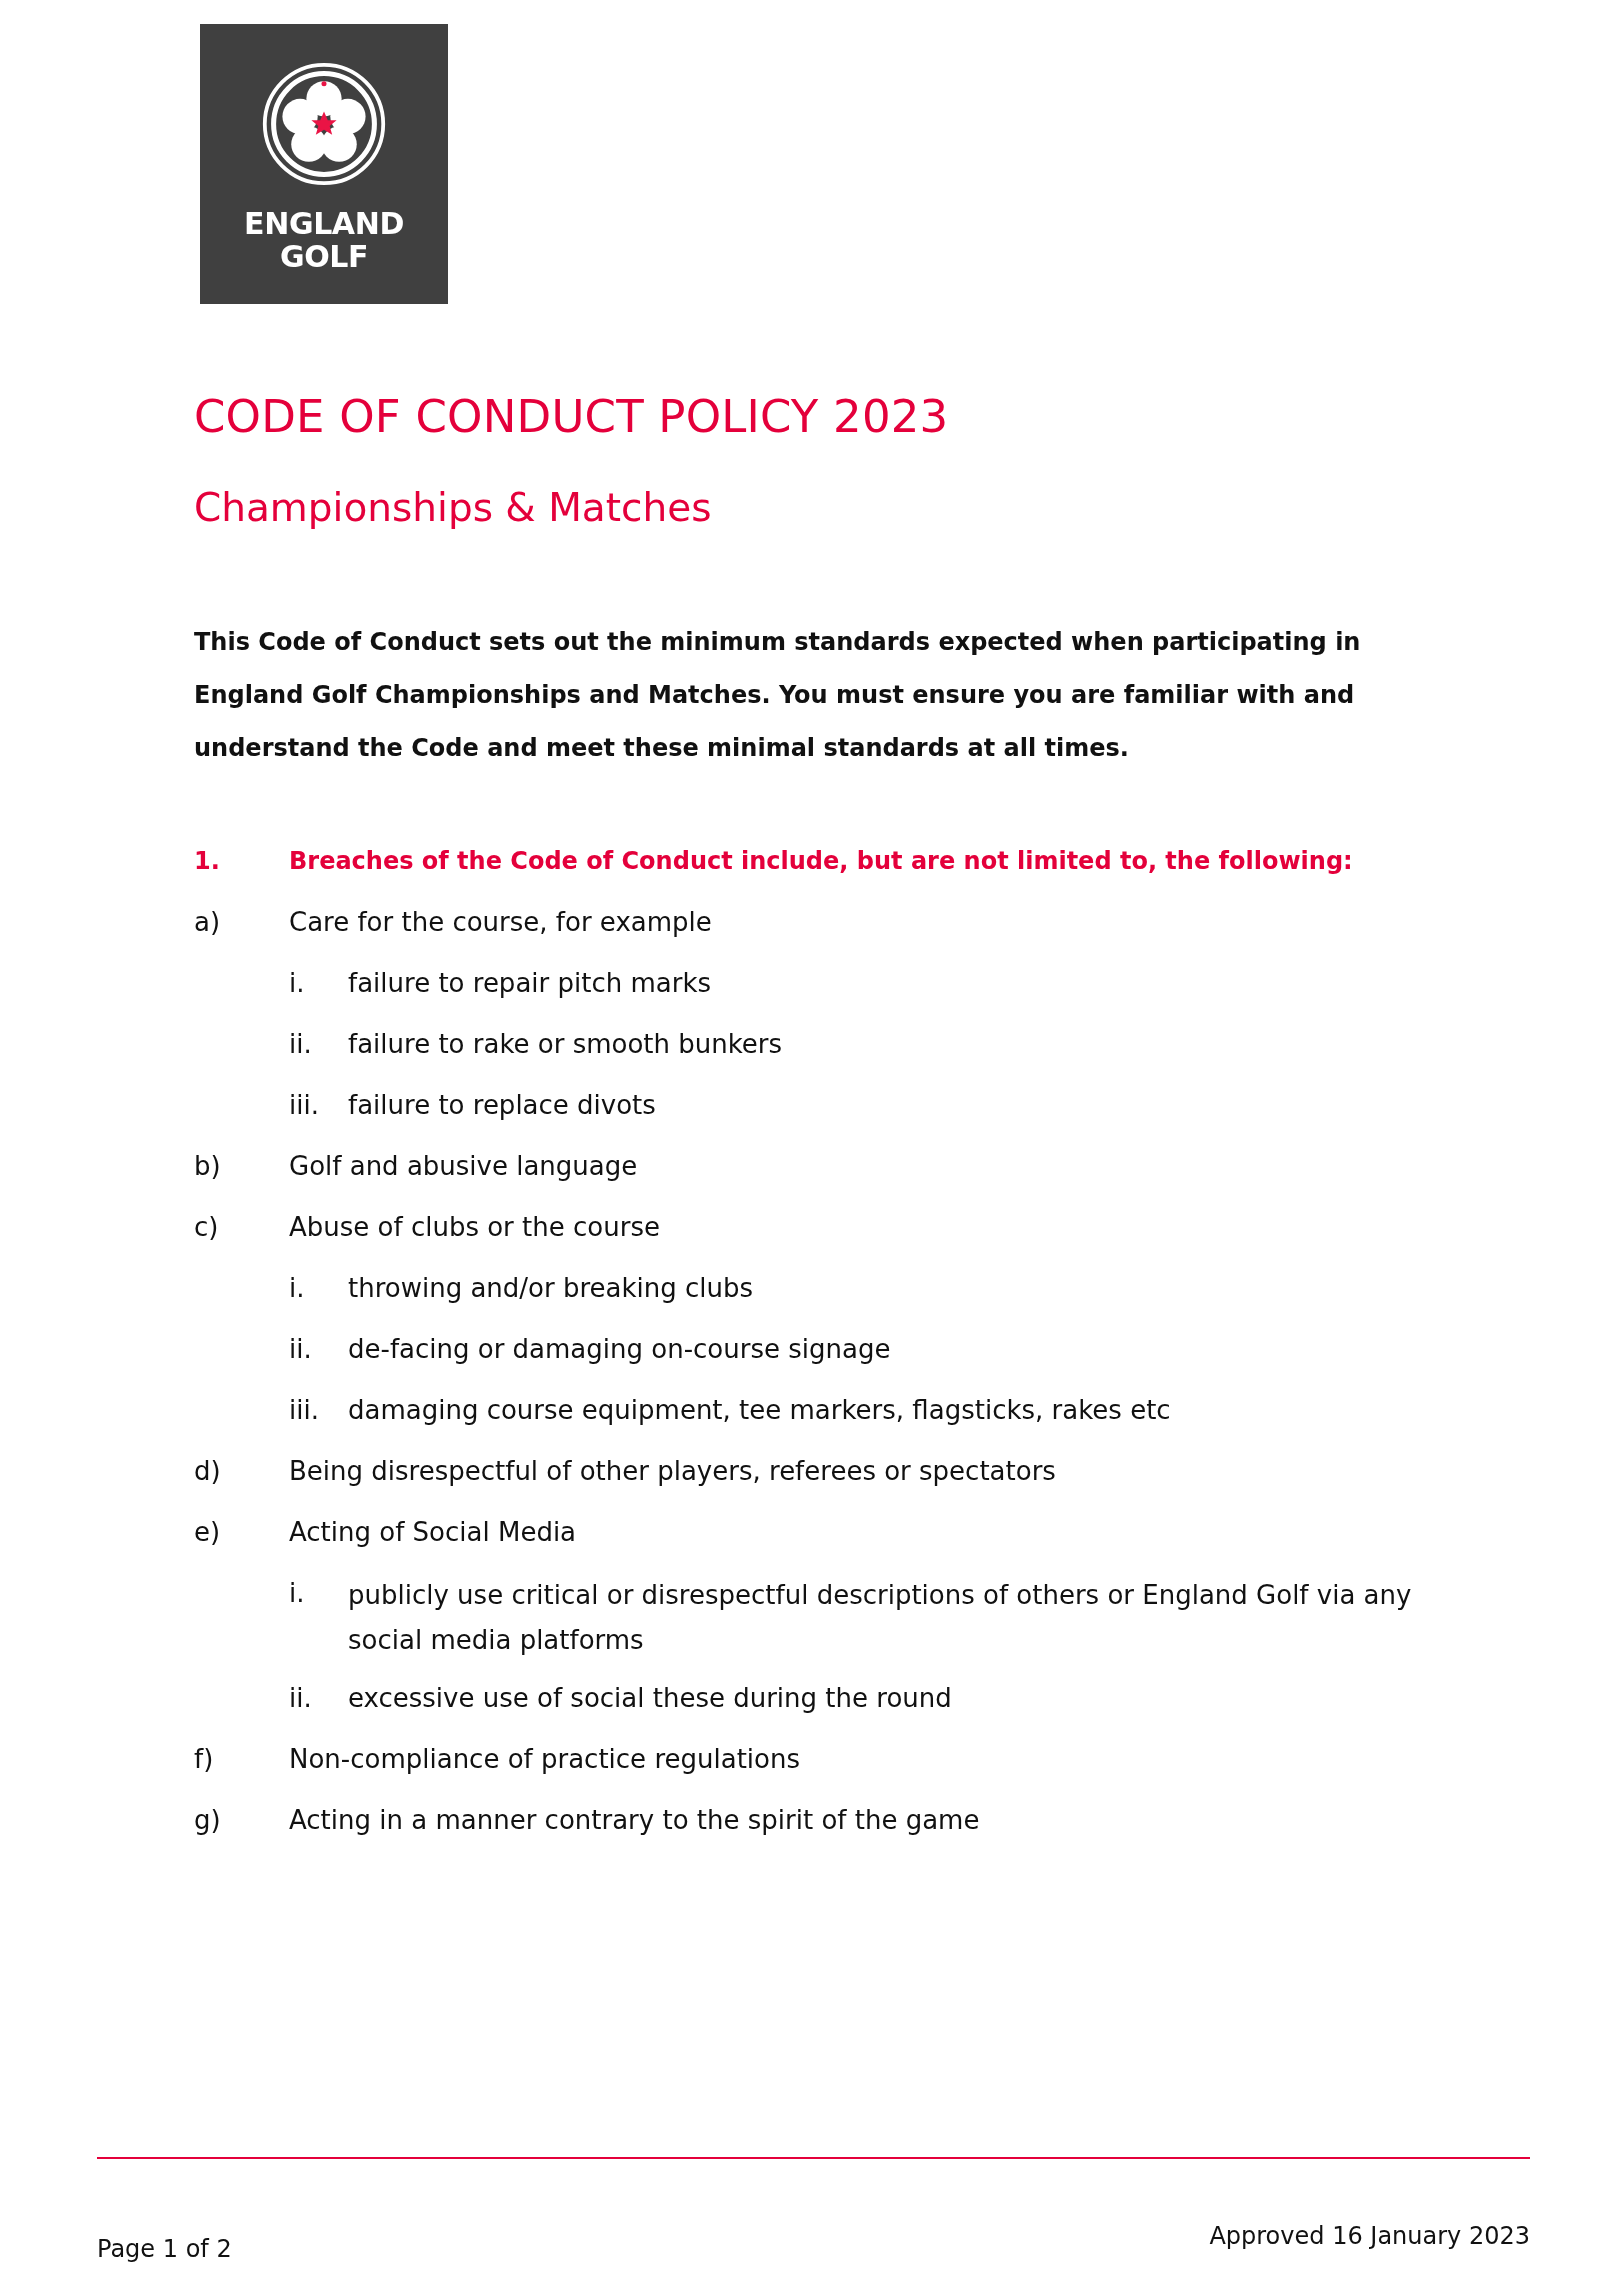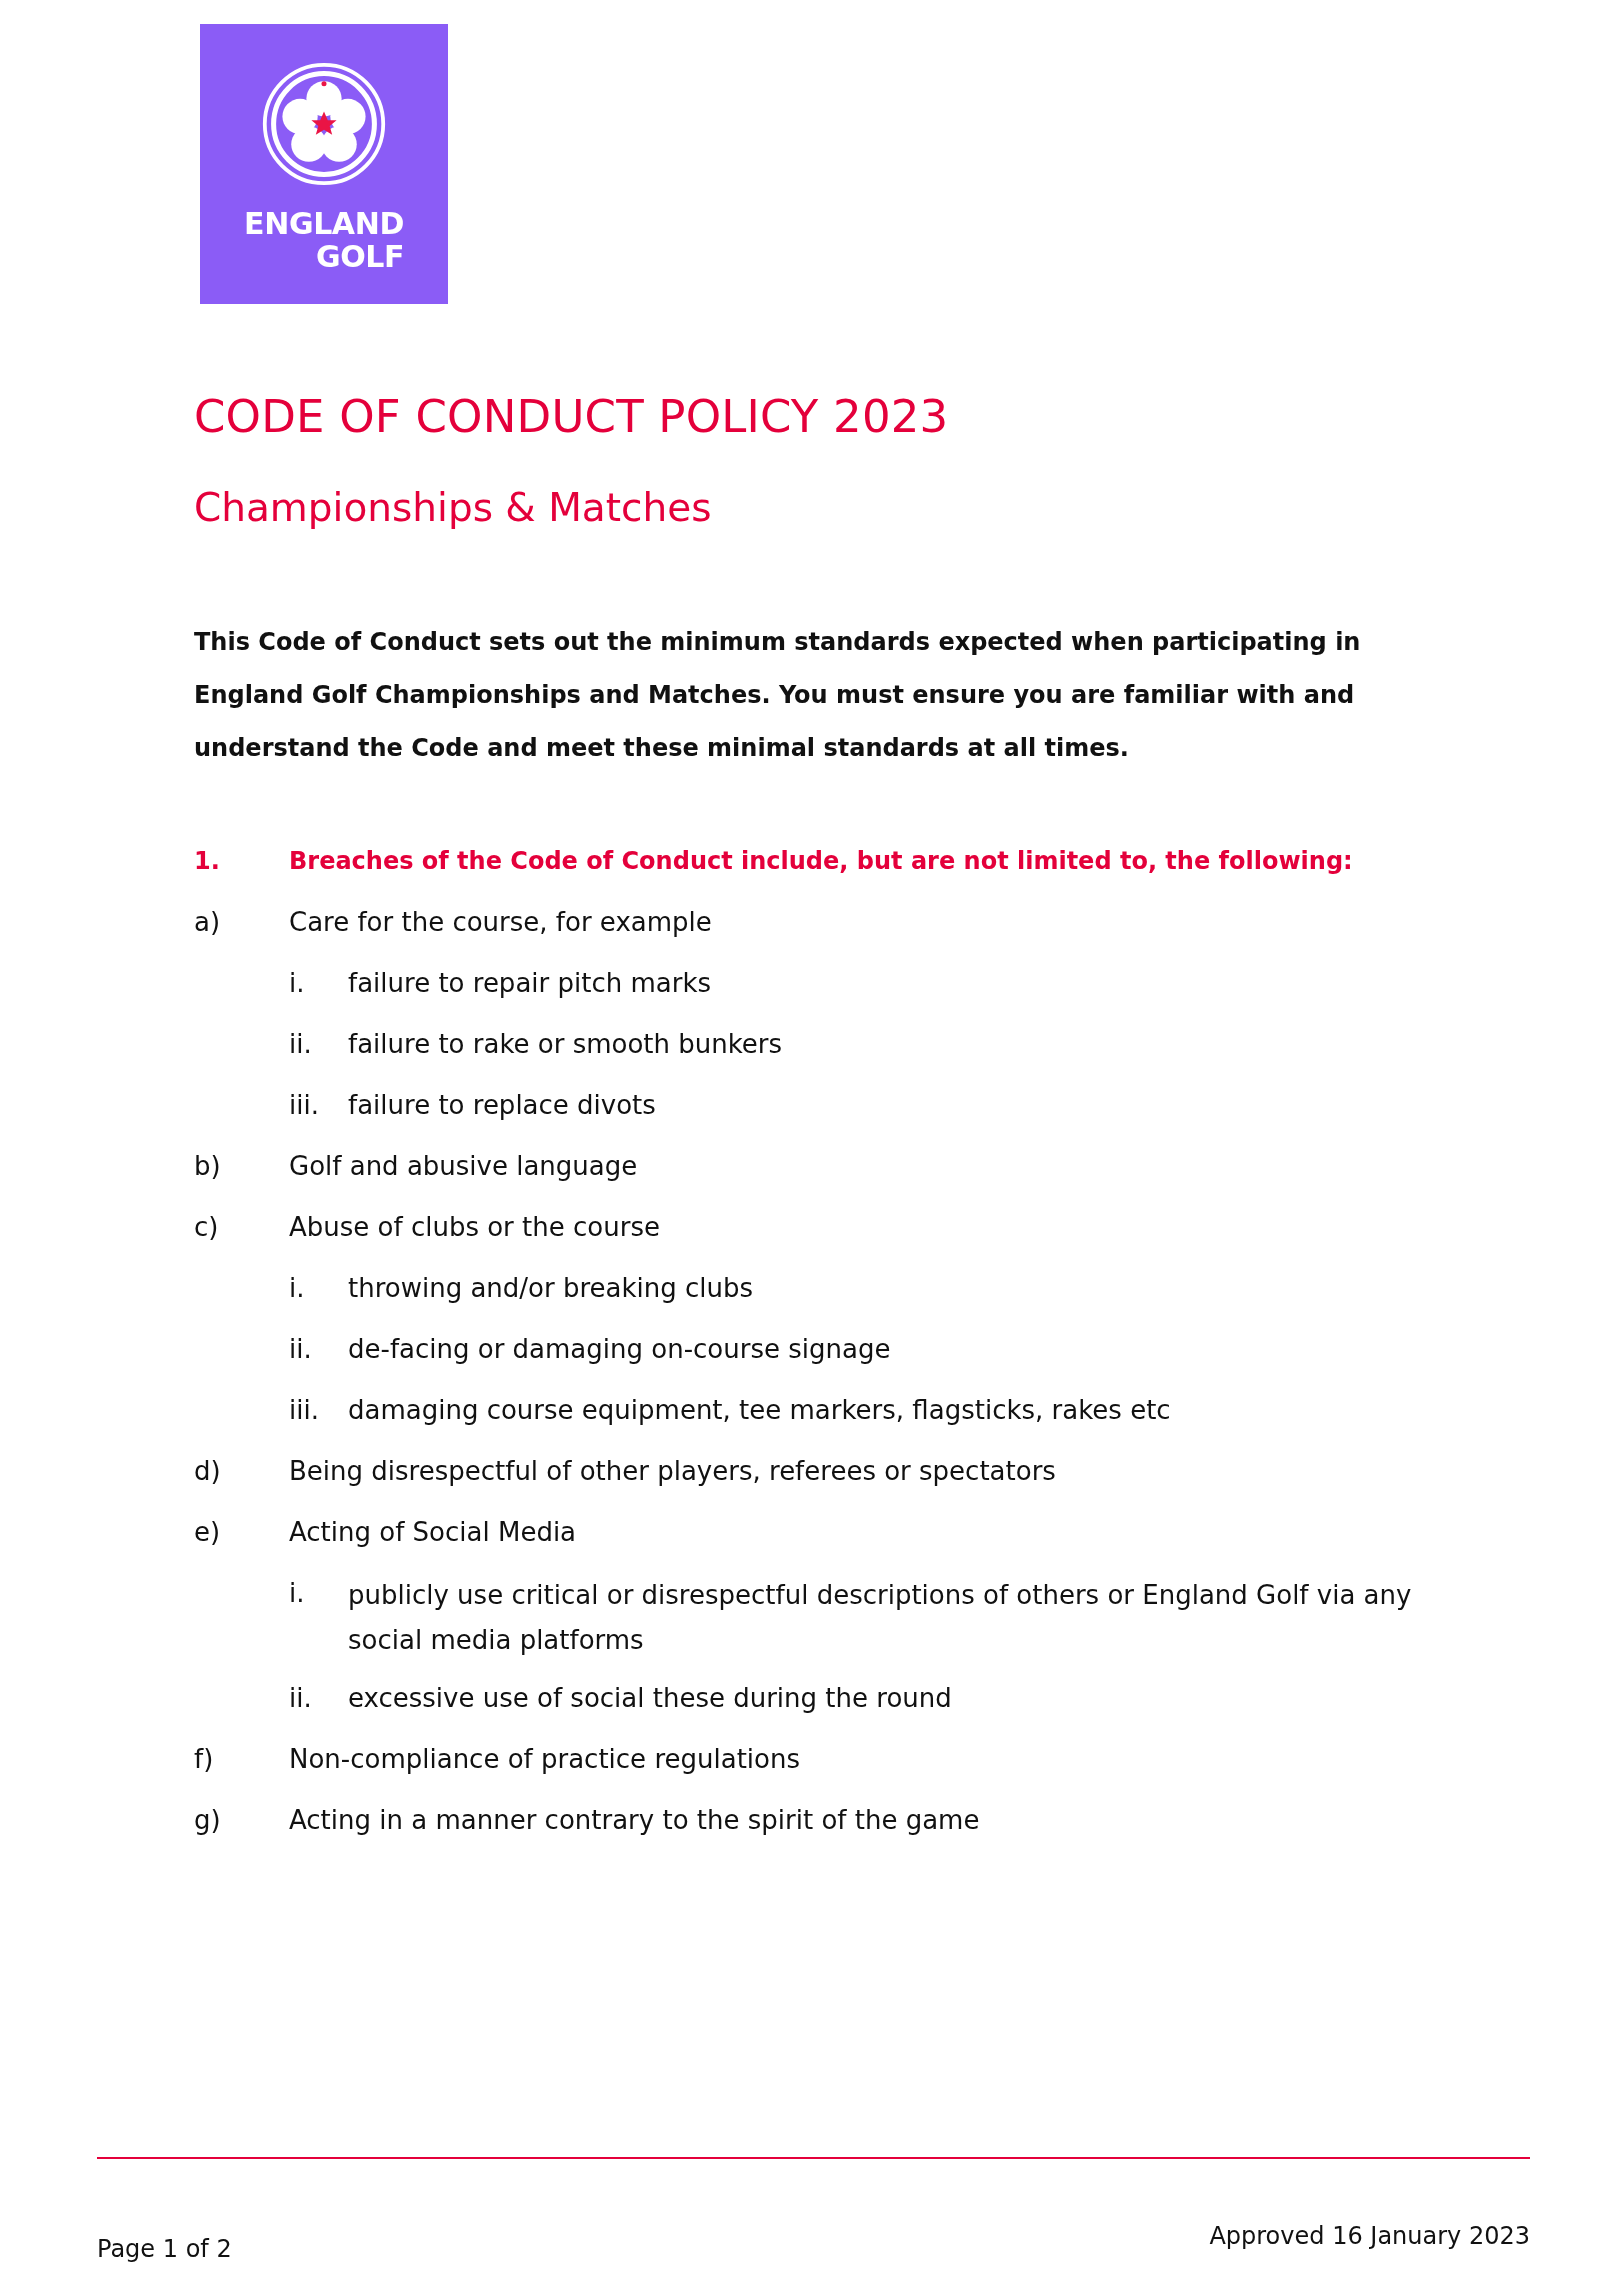--- a/index.html
+++ b/index.html
@@ -1,26 +1,26 @@
 <!DOCTYPE html>
 <html style="font-size:13px"><head>
 <meta charset="utf-8">
 <style>
   html, body { margin: 0; padding: 0; background: #ffffff; }
   body { width: 1617px; height: 2284px; position: relative; overflow: hidden;
          font-family: "DejaVu Sans", "Liberation Sans", sans-serif; color: #111111; }
 
   .logo { position: absolute; left: 200px; top: 24px; width: 248px; height: 280px;
-          background: #8b5cf6; }
+          background: #404040; }
   .logo svg { position: absolute; left: 61px; top: 37px; width: 126px; height: 126px; }
   .logo-text { position: absolute; left: 0; width: 100%; text-align: center; color: #ffffff;
                font-family: "DejaVu Sans", sans-serif; font-weight: bold; font-size: 30px;
                line-height: 32px; letter-spacing: -0.4px; }
   .logo-text.l1 { top: 184px; }
-  .logo-text.l2 { top: 217px; padding-left: 36px; }
+  .logo-text.l2 { top: 217px; }
 
   .title { position: absolute; left: 194px; top: 390px; margin: 0; color: #E4003B;
            font-family: "DejaVu Sans", sans-serif; font-weight: normal; font-size: 45px;
            letter-spacing: 0.2px; white-space: nowrap; }
   .subtitle { position: absolute; left: 194px; top: 485px; margin: 0; color: #E4003B;
               font-family: "DejaVu Sans", sans-serif; font-weight: normal; font-size: 39px;
               white-space: nowrap; }
 
   .intro { position: absolute; left: 194px; top: 616px; width: 1229px; margin: 0;
            font-weight: bold; font-size: 24px; line-height: 53px; color: #111111; }

